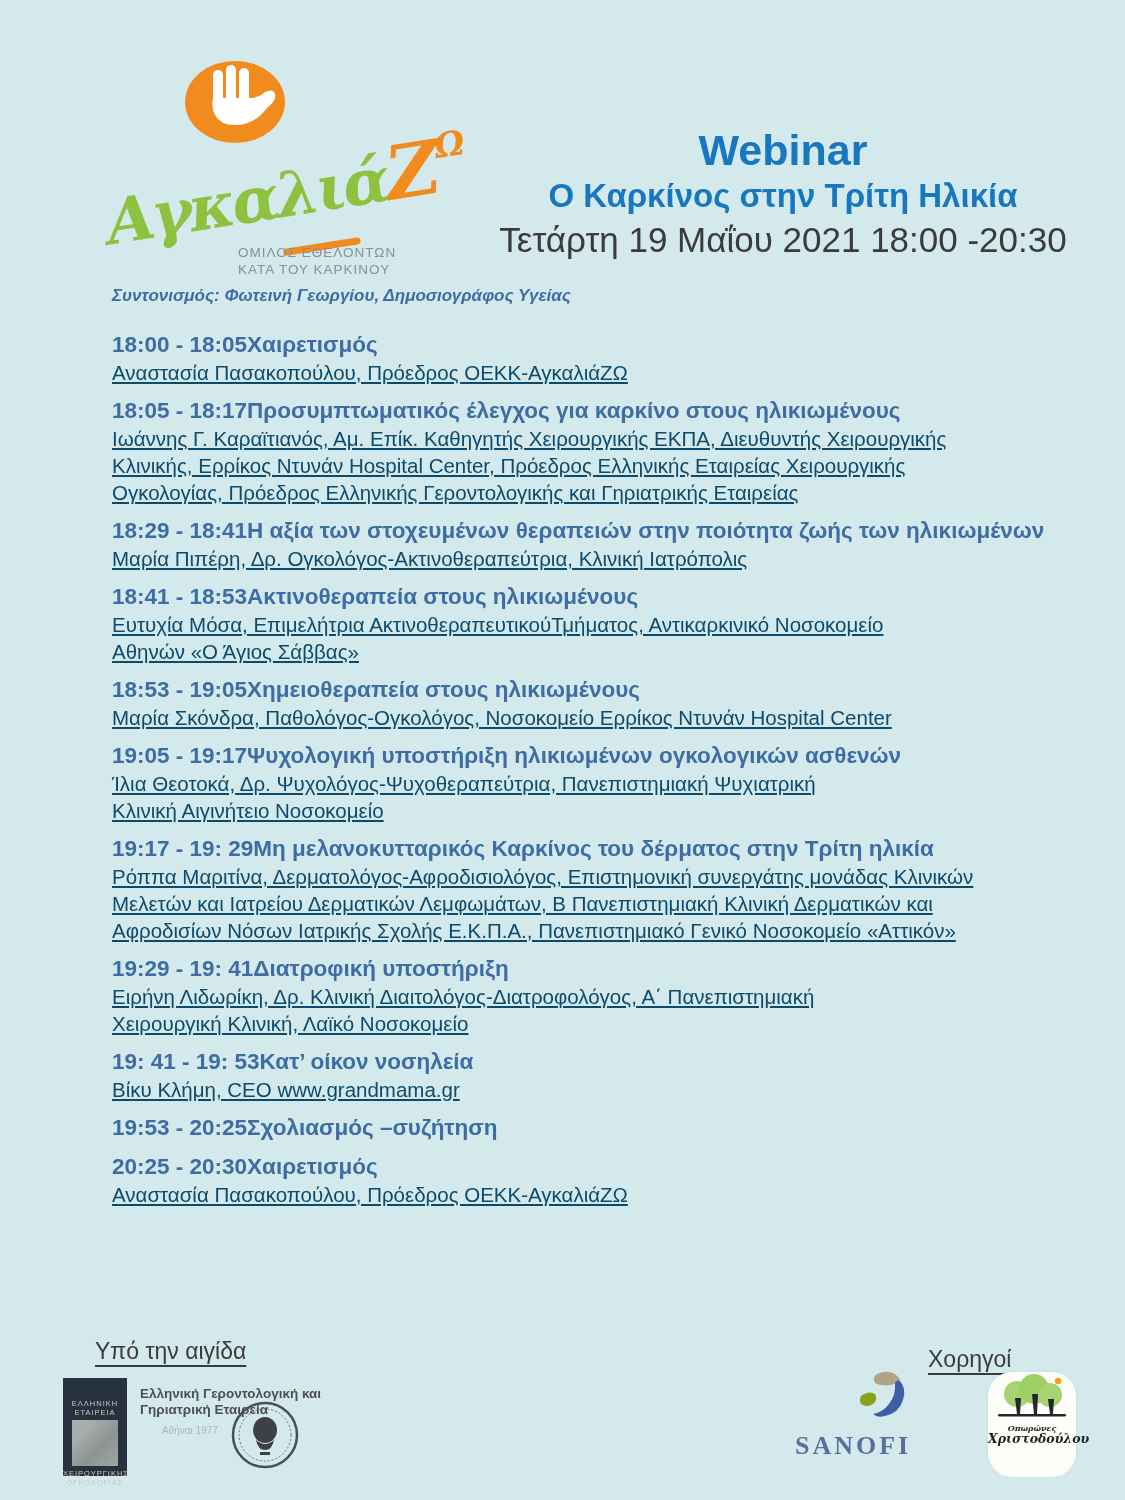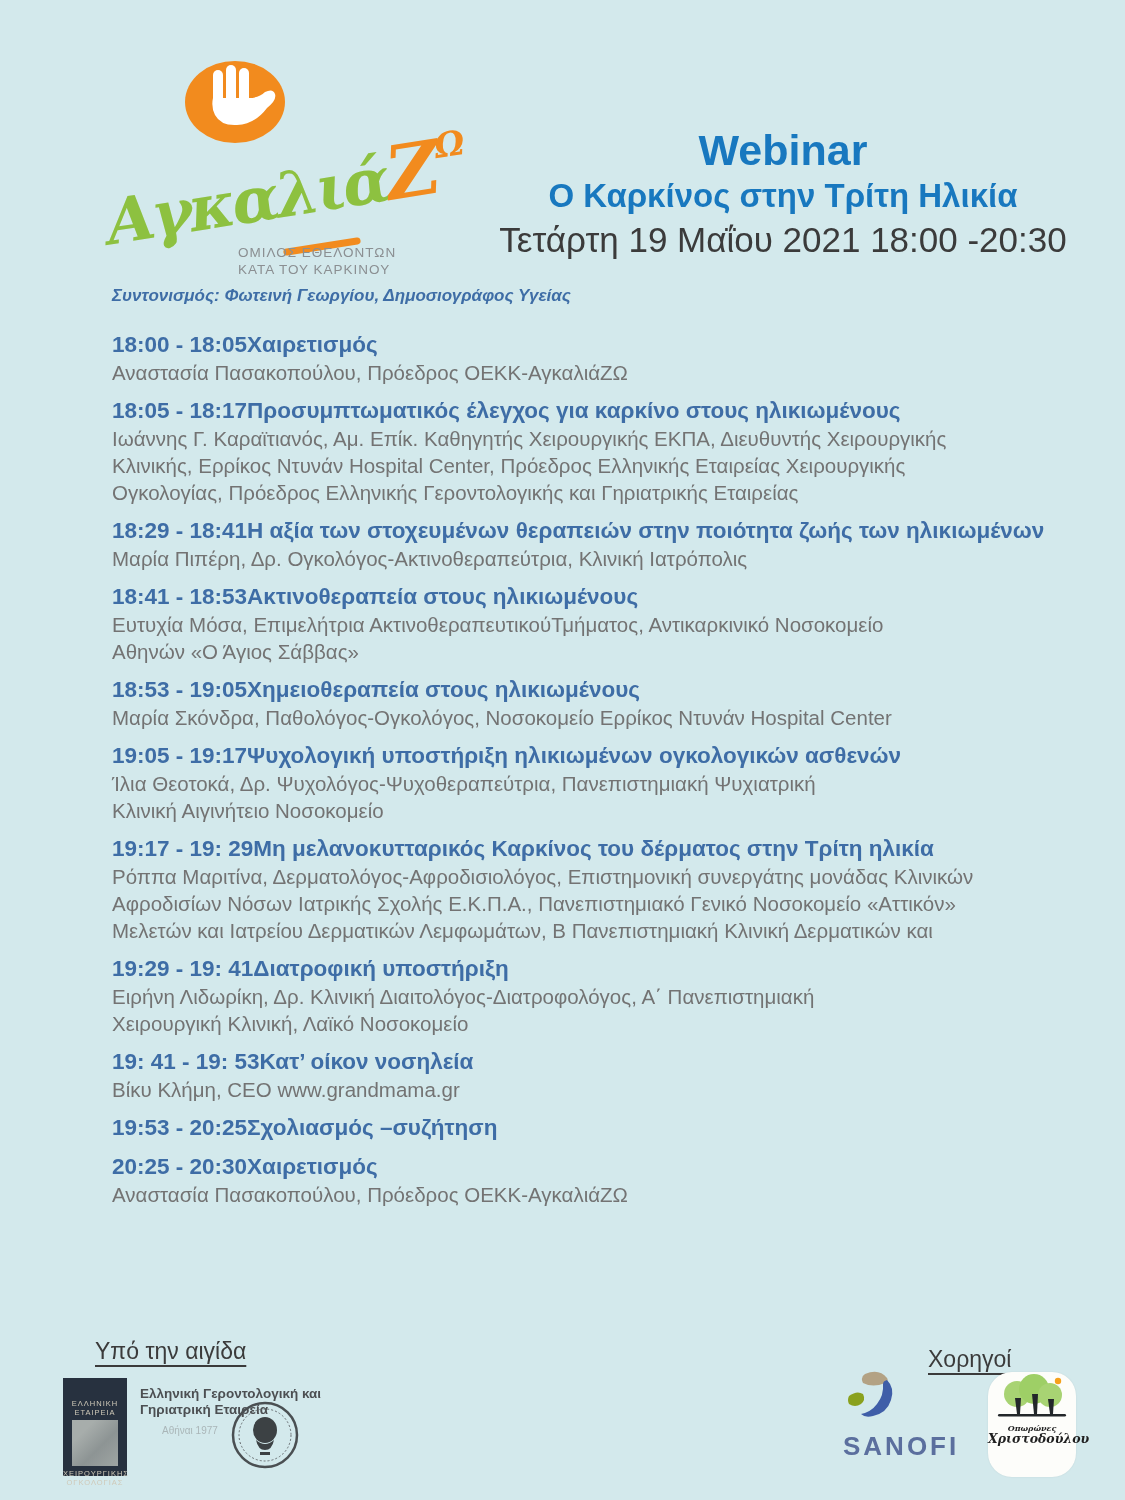--- a/index.html
+++ b/index.html
@@ -36,42 +36,42 @@
   
   .coordinator{
     position:absolute; left:112px; top:286px;
     font-size:17px; font-weight:bold; font-style:italic; color:#3e6da6;
   }
   
   .schedule{position:absolute; left:112px; top:331px; width:950px;}
   .session{margin-bottom:11px;}
   .session-title{font-size:22.5px; font-weight:bold; color:#3e6da6; line-height:28px;}
   .session-topic{margin-left:0;}
-  .session-speaker{font-size:20.5px; color:#737373; line-height:27px;}
+  .session-speaker{font-size:20.5px; color:#0c4a6e; line-height:27px;text-decoration:underline;}
   
   .auspices-heading{
     position:absolute; left:95px; top:1338px; font-size:23px; color:#3b3b3b;
     text-decoration:underline; text-underline-offset:6px;
   }
   .sponsors-heading{
     position:absolute; left:908px; top:1346px; font-size:23px; color:#3b3b3b;
     text-decoration:underline; text-underline-offset:6px;margin-left:20px;
   }
   .sso-logo{
     position:absolute; left:63px; top:1378px; width:64px; height:98px;
     background:#27313f; text-align:center; padding-top:21px; box-sizing:border-box;
   }
   .sso-line{font-size:7.5px; color:#cfc9b8; letter-spacing:1px; line-height:9px;}
   .sso-relief{width:46px; height:46px; background:#99a0a0; margin:3px auto 3px auto;
     background-image:linear-gradient(135deg,#a7adab 25%,#8d9494 60%,#9fa5a3 100%);}
   .gero{position:absolute; left:140px; top:1386px; width:200px;}
   .gero-title{font-size:13.5px; font-weight:bold; color:#4c4f52; line-height:16px;}
   .gero-sub{font-size:10px; color:#aab6b8; margin-top:7px; margin-left:22px; line-height:11px;}
   .gero-seal{position:absolute; left:230px; top:1400px; width:70px; height:70px;}
-  .sanofi{position:absolute; left:843px; top:1370px; width:116px; text-align:left;}
+  .sanofi{position:absolute; left:795px; top:1370px; width:116px; text-align:right;font-family:Liberation Serif, serif;}
   .sanofi-label{font-size:26px; font-weight:bold; color:#5b6f9e; letter-spacing:3px; margin-top:1px;}
   .christo{
     position:absolute; left:988px; top:1372px; width:88px; height:105px;
     background:#fdfdfa; border-radius:24px; text-align:center; box-sizing:border-box;
     box-shadow:0 0 2px rgba(0,0,0,0.08);
   }
   .christo-script1{font-family:"DejaVu Serif", serif; font-style:italic; font-weight:bold;
     font-size:8px; color:#1f1f1f; line-height:8px; margin-top:-4px;}
   .christo-script2{font-family:"DejaVu Serif", serif; font-style:italic; font-weight:bold;
     font-size:12.5px; color:#1f1f1f; line-height:13px;}
@@ -140,22 +140,22 @@
 
     <div class="session">
       <div class="session-title"><span>19:05 - 19:17</span><span class="session-topic">Ψυχολογική υποστήριξη ηλικιωμένων ογκολογικών ασθενών</span></div>
       <div class="session-speaker">Ίλια Θεοτοκά, Δρ. Ψυχολόγος-Ψυχοθεραπεύτρια, Πανεπιστημιακή Ψυχιατρική</div>
       <div class="session-speaker">Κλινική Αιγινήτειο Νοσοκομείο</div>
     </div>
 
     <div class="session">
       <div class="session-title"><span>19:17 - 19: 29</span><span class="session-topic">Μη μελανοκυτταρικός Καρκίνος του δέρματος στην Τρίτη ηλικία</span></div>
       <div class="session-speaker">Ρόππα Μαριτίνα, Δερματολόγος-Αφροδισιολόγος, Επιστημονική συνεργάτης μονάδας Κλινικών</div>
+      <div class="session-speaker">Μελετών και Ιατρείου Δερματικών Λεμφωμάτων, Β Πανεπιστημιακή Κλινική Δερματικών και</div>
       <div class="session-speaker">Αφροδισίων Νόσων Ιατρικής Σχολής Ε.Κ.Π.Α., Πανεπιστημιακό Γενικό Νοσοκομείο «Αττικόν»</div>
-      <div class="session-speaker">Μελετών και Ιατρείου Δερματικών Λεμφωμάτων, Β Πανεπιστημιακή Κλινική Δερματικών και</div>
     </div>
 
     <div class="session">
       <div class="session-title"><span>19:29 - 19: 41</span><span class="session-topic">Διατροφική υποστήριξη</span></div>
       <div class="session-speaker">Ειρήνη Λιδωρίκη, Δρ. Κλινική Διαιτολόγος-Διατροφολόγος, Α΄ Πανεπιστημιακή</div>
       <div class="session-speaker">Χειρουργική Κλινική, Λαϊκό Νοσοκομείο</div>
     </div>
 
     <div class="session">
       <div class="session-title"><span>19: 41 - 19: 53</span><span class="session-topic">Κατ’ οίκον νοσηλεία</span></div>

